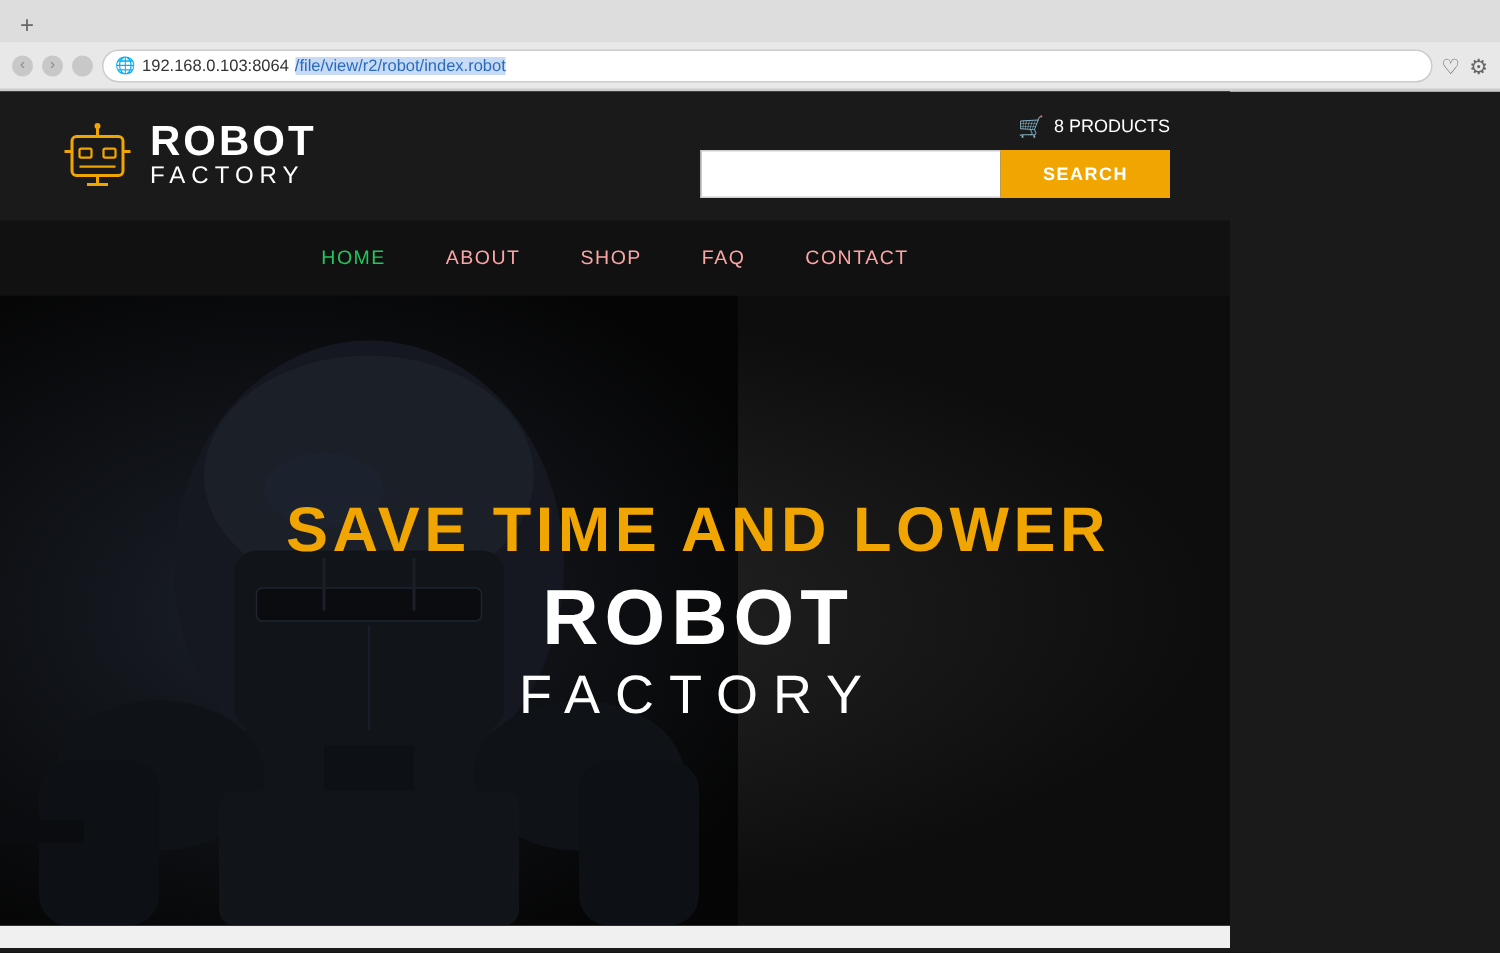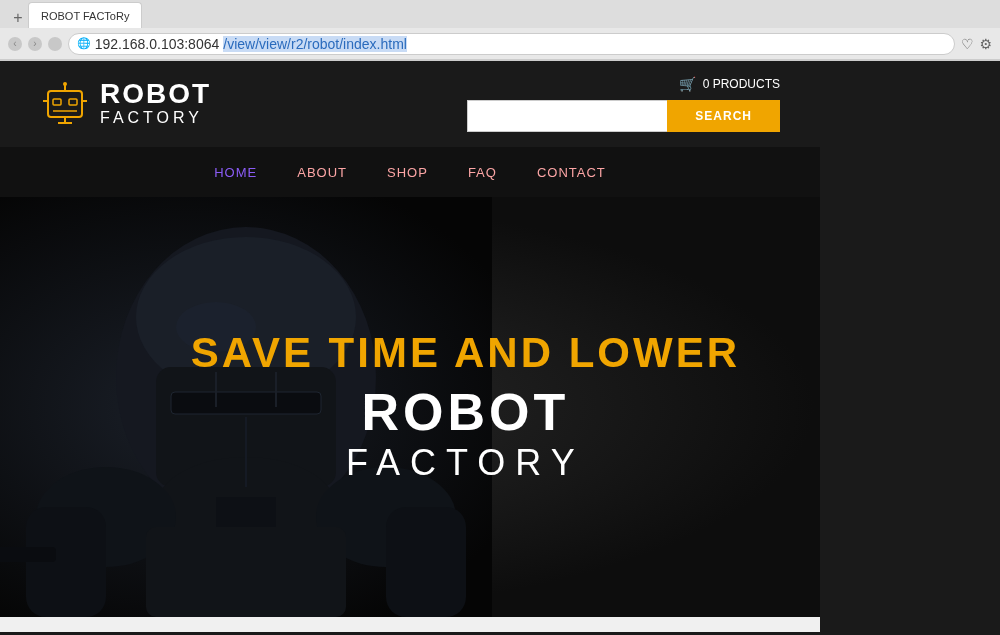--- a/index.html
+++ b/index.html
@@ -51,21 +51,21 @@
       border: 1px solid #ccc;
       border-radius: 12px;
       height: 22px;
       padding: 0 8px;
       font-size: 11px;
       color: #333;
       gap: 4px;
     }
 
     .address-text {
-      font-size: 14px;
+      font-size: 11px;
       color: #333;
     }
 
     .address-highlight {
       color: #2a6bbd;
       background: #c8dbf5;
     }
 
     .browser-tabs {
       display: flex;
@@ -218,21 +218,21 @@
       color: #fca5a5;
       text-decoration: none;
       font-size: 13px;
       letter-spacing: 1px;
       text-transform: uppercase;
       font-weight: 500;
       cursor: pointer;
     }
 
     .nav-link.active {
-      color: #8b5cf6;
+      color: #22c55e;
     }
 
     
     .hero-section {
       position: relative;
       height: 420px;
       background: #0d0d0d;
       overflow: hidden;
       display: flex;
       align-items: center;
@@ -302,34 +302,31 @@
       line-height: 1.2;
     }
   </style>
 </head>
 <body>
 
 <div class="browser-chrome">
 
   <div class="browser-tabs">
     <button class="new-tab-btn">+</button>
-    <div class="tab-active">
-      <span>ROBOT FACToRy</span>
-    </div>
   </div>
 
   <div class="browser-toolbar">
     <button class="browser-btn btn-back">‹</button>
     <button class="browser-btn btn-forward">›</button>
     <button class="browser-btn btn-refresh">↻</button>
 
     <div class="address-bar-container">
       <span>🌐</span>
       <span class="address-text">192.168.0.103:8064</span>
-      <span class="address-text address-highlight">/view/view/r2/robot/index.html</span>
+      <span class="address-text address-highlight">/file/view/r2/robot/index.robot</span>
     </div>
 
     <span style="font-size:14px; color:#666;">♡</span>
     <span style="font-size:14px; color:#666;">⚙</span>
   </div>
 </div>
 
 <div class="website">
 
   <div class="site-header">
@@ -357,21 +354,21 @@
 
       <div class="logo-text">
         <span class="logo-robot">ROBOT</span>
         <span class="logo-factory">FACTORY</span>
       </div>
     </div>
 
     <div class="header-right">
       <div class="cart-area">
         <span class="cart-icon">🛒</span>
-        <span>0 PRODUCTS</span>
+        <span>8 PRODUCTS</span>
       </div>
       <div class="search-area">
         <input class="search-input" type="text" style="">
         <button class="search-btn">SEARCH</button>
       </div>
     </div>
 
   </div>
 
   <nav class="site-nav">

